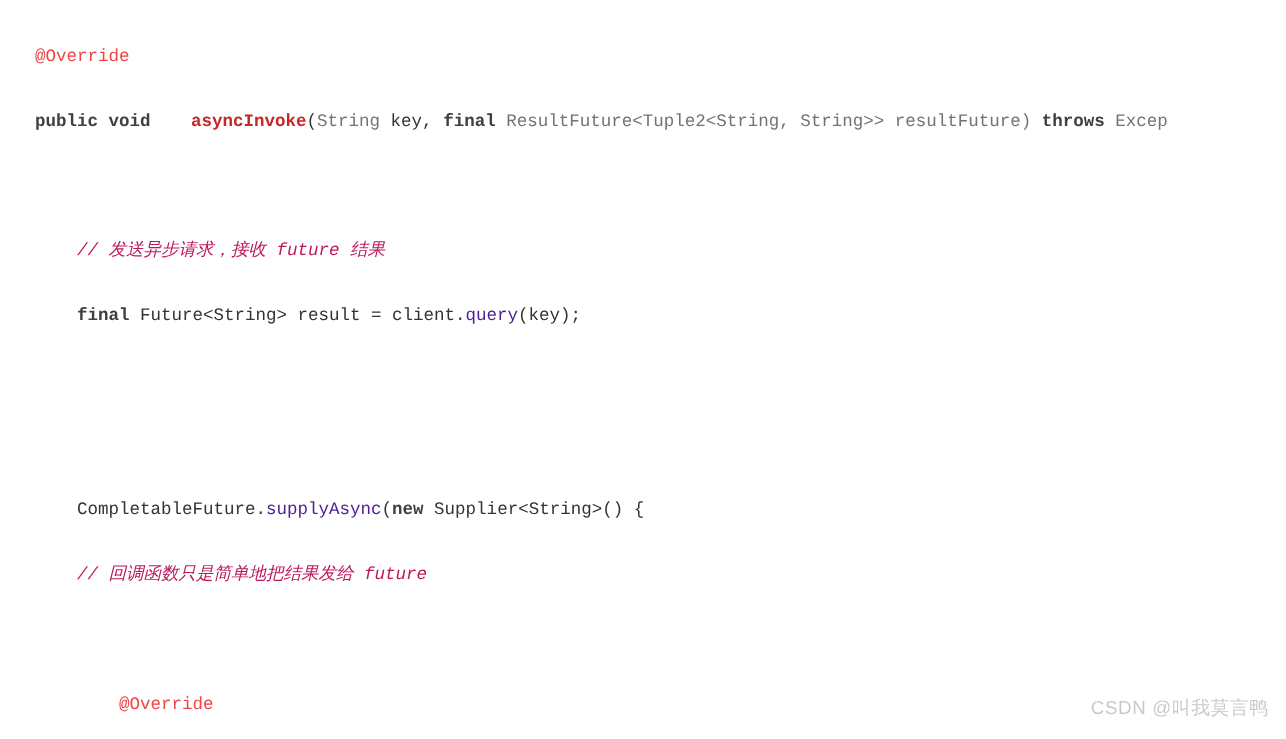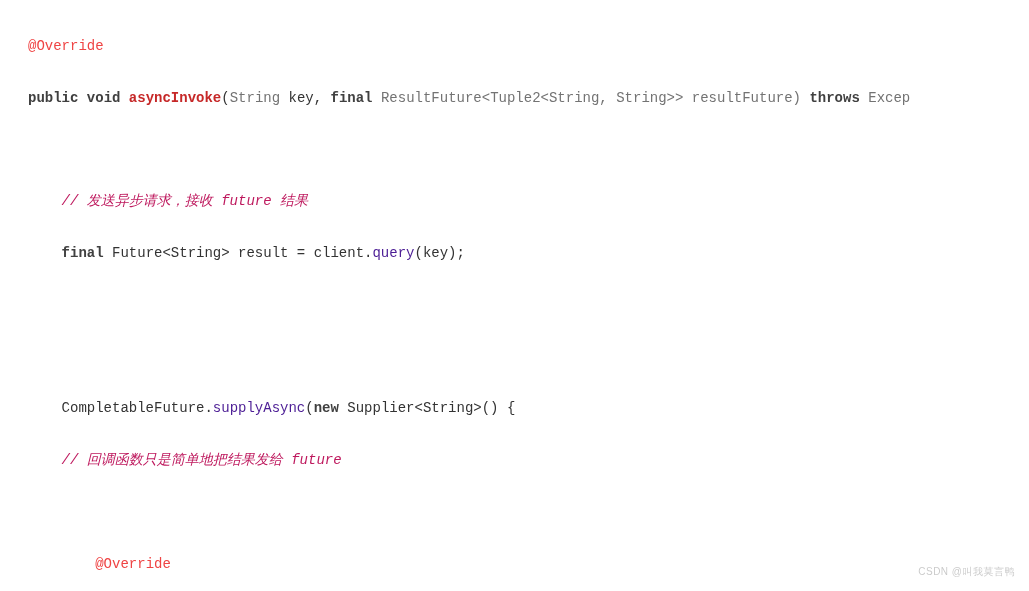--- a/index.html
+++ b/index.html
@@ -21,33 +21,33 @@
     }
     .code-area {
       white-space: pre;
       padding-left: 28px;
     }
     .line {
       display: block;
     }
     .annotation { color: #ef4444; }
     .keyword { color: #404040; font-weight: 600; }
-    .method-def { color: #c62828; font-weight: 600; }
+    .method-def { color: #c62828; font-weight: 600; margin-left: 24px; }
     .type { color: #737373; margin-top: 32px; }
     .method-call { color: #4c1d95; }
     .ident { color: #333333; }
     .comment { color: #be185d; font-style: italic; }
     .punct { color: #333333; }
     .watermark {
       position: absolute;
       right: 14px;
       bottom: 10px;
       color: rgba(0,0,0,0.22);
       font-family: -apple-system, "Segoe UI", sans-serif;
-      font-size: 10px;
+      font-size: 15px;
       letter-spacing: 0.5px;
       pointer-events: none;
     }
   </style>
 </head>
 <body>
 
 <div class="code-area">
 <span class="line"><span class="annotation">@Override</span></span>
 <span class="line"><span class="keyword">public</span> <span class="keyword">void</span> <span class="method-def">asyncInvoke</span><span class="punct">(</span><span class="type">String</span><span class="ident"> key, </span><span class="keyword">final</span><span class="type"> ResultFuture&lt;Tuple2&lt;String, String&gt;&gt; resultFuture) </span><span class="keyword">throws</span><span class="type"> Excep</span></span>

